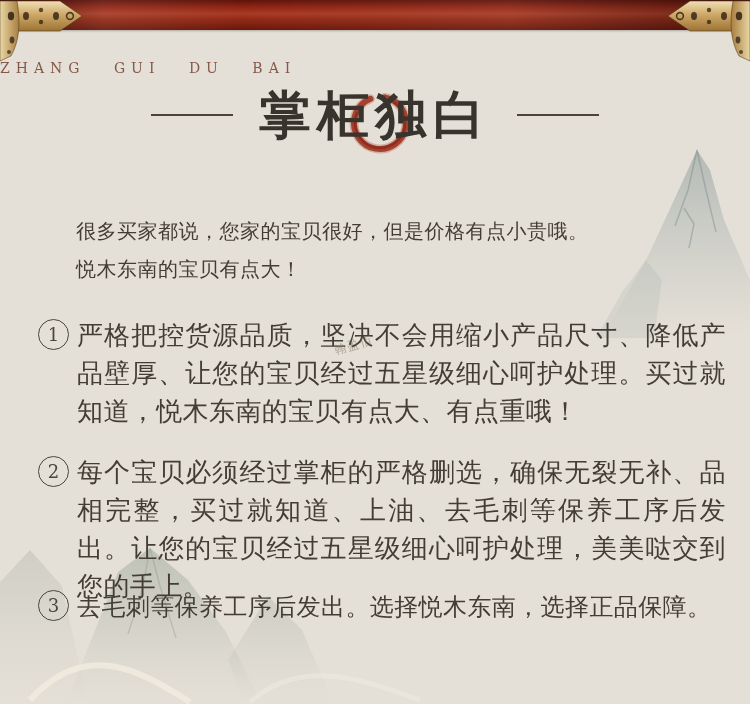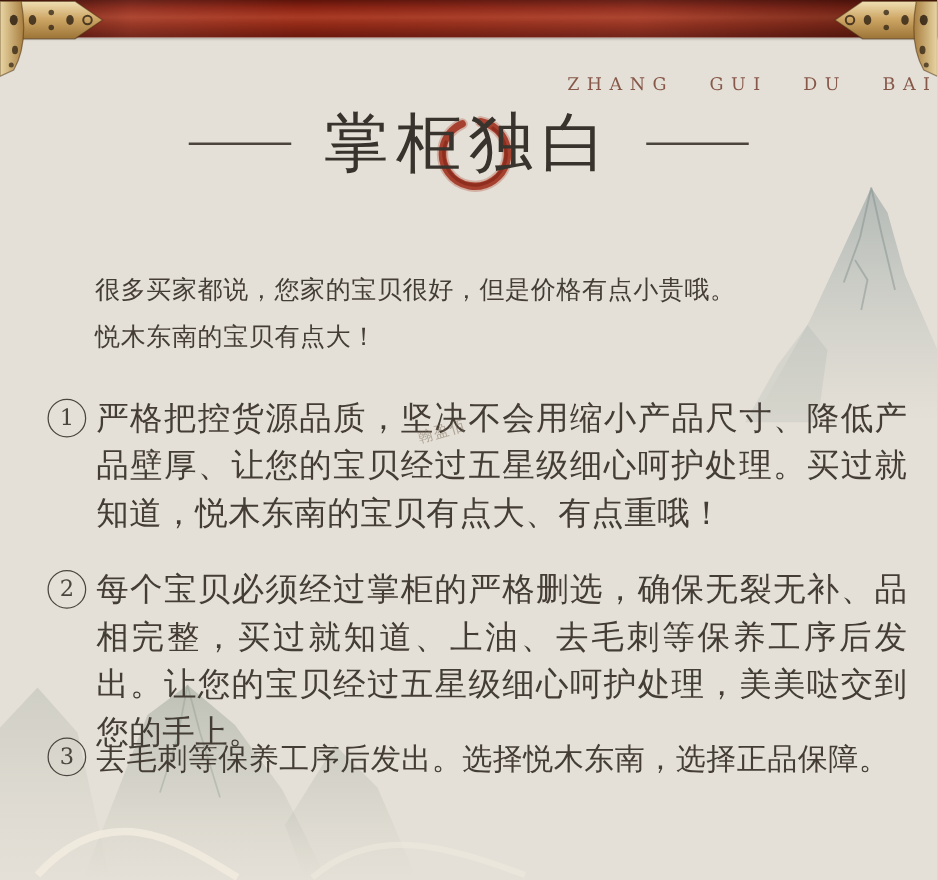--- a/index.html
+++ b/index.html
@@ -21,34 +21,34 @@
       linear-gradient(90deg, rgba(0,0,0,.38), rgba(255,255,255,.07) 14%, rgba(0,0,0,0) 32%, rgba(255,255,255,.06) 68%, rgba(0,0,0,.35)),
       linear-gradient(180deg,#5e130a 0%,#8c2414 22%,#a83a24 46%,#922a17 64%,#6a170c 100%);
     box-shadow:0 1px 2px rgba(0,0,0,.25);
   }
   .corner{position:absolute;top:0;width:95px;height:62px;z-index:4;}
   .corner.left{left:0;}
   .corner.right{right:0;transform:scaleX(-1);}
   
   .pinyin{
     position:absolute;top:60px;left:0;width:100%;
-    text-align:right;
+    text-align:left;
     font-size:14px;letter-spacing:6px;word-spacing:18px;
     color:#87584a;z-index:3;
   }
   .title-row{
     position:absolute;top:84px;left:0;width:100%;height:62px;
     display:flex;align-items:center;justify-content:center;gap:26px;
     z-index:3;
   }
   .rule{width:82px;height:2px;background:var(--ink,#38332c);opacity:.9;}
   .title-wrap{position:relative;display:inline-block;}
   .title-text{
     position:relative;z-index:2;
-    font-size:52px;font-weight:normal;letter-spacing:6px;
+    font-size:52px;font-weight:bold;letter-spacing:6px;
     color:var(--ink,#38332c);
     line-height:62px;white-space:nowrap;
   }
   .enso{
     position:absolute;left:52%;top:64%;
     transform:translate(-50%,-50%);
     width:74px;height:68px;z-index:1;
   }
   
   .intro{

